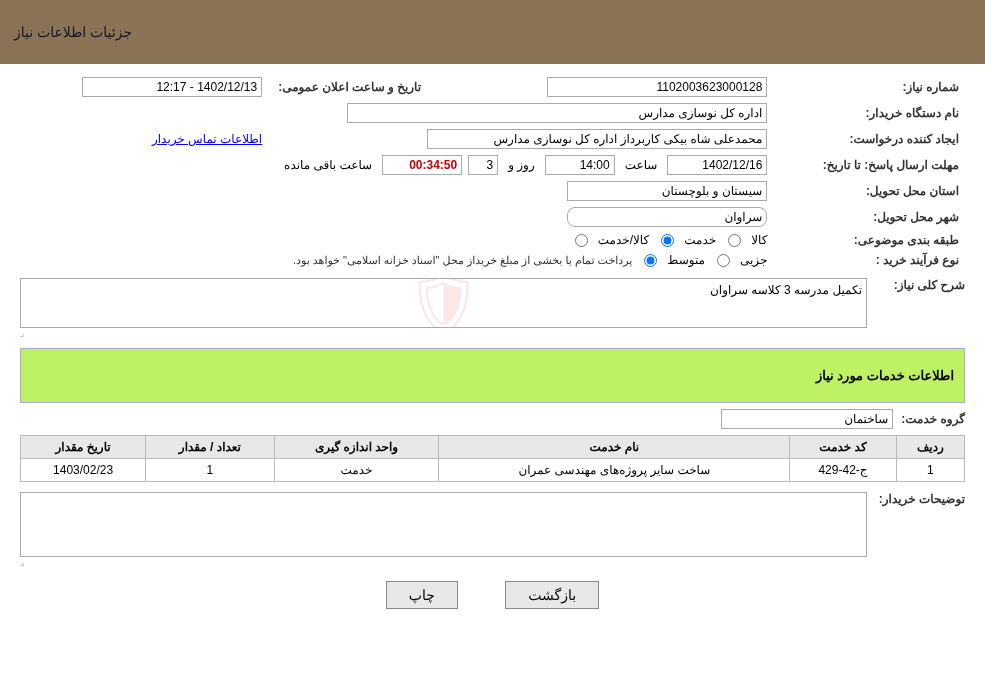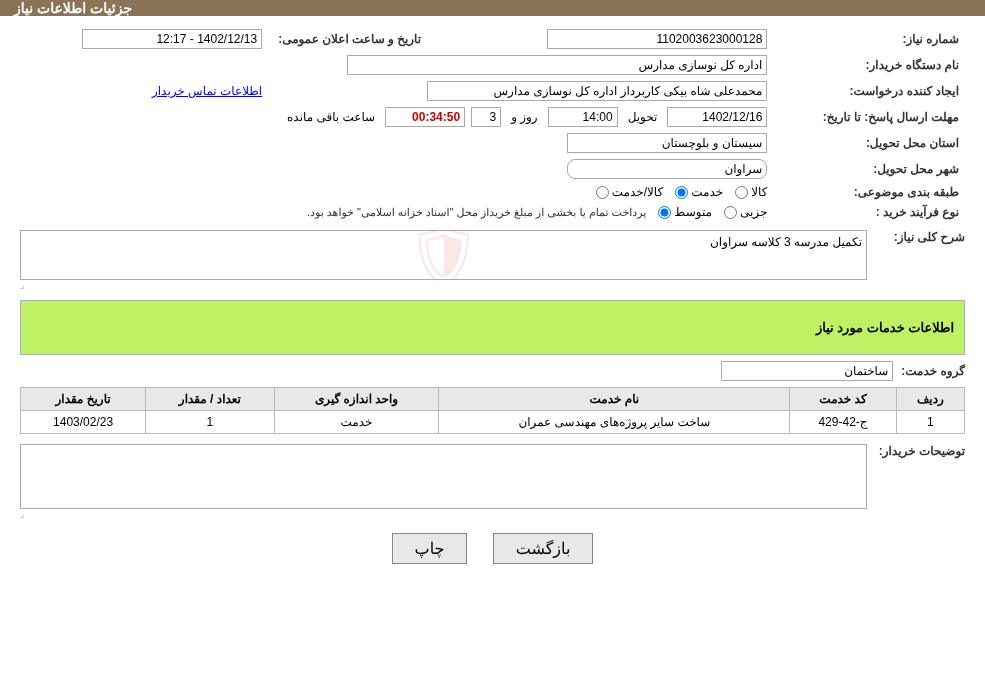--- a/index.html
+++ b/index.html
@@ -10,25 +10,25 @@
       direction: rtl;
     }
     .page-wrapper {
       width: 985px;
       min-height: 691px;
       background: #fff;
       margin: 0 auto;
     }
     .header-bar {
       background: #8B7355;
-      color: #ffffff;
+      color: #0f172a;
       text-align: left;
-      padding: 0 14px;
+      padding: 24px 14px;
       font-size: 14px;
-      font-weight: bold;
+      font-weight: normal;
     }
     .content-area {
       padding: 10px 20px 20px 20px;
     }
     .info-table {
       width: 100%;
       border-collapse: collapse;
       margin-bottom: 8px;
     }
     .info-table td {
@@ -70,21 +70,21 @@
       text-align: right;
     }
     .radio-group {
       display: inline-flex;
       gap: 12px;
       align-items: center;
     }
     .radio-item {
       display: flex;
       align-items: center;
-      gap: 3px;
+      gap: 10px;
       direction: rtl;
     }
     .services-table {
       width: 100%;
       border-collapse: collapse;
       margin: 6px 0;
     }
     .services-table th {
       background: #e8e8e8;
       border: 1px solid #bbb;
@@ -96,25 +96,25 @@
       border: 1px solid #bbb;
       padding: 4px 6px;
       text-align: center;
     }
     .btn-group {
       text-align: center;
       margin-top: 14px;
     }
     .btn {
       padding: 5px 22px;
-      margin: 0 11px;
+      margin: 0 22px;
       border: 1px solid #888;
       cursor: pointer;
       font-family: Tahoma, Arial, sans-serif;
-      font-size: 16px;
+      font-size: 14px;
     }
     .btn-print {
       background: #e8e8e8;
     }
     .btn-back {
       background: #e8e8e8;
     }
     .inline-label {
       margin: 0 4px;
       font-weight: normal;
@@ -165,21 +165,21 @@
         <td class="value-cell">
           <span class="link-blue">اطلاعات تماس خریدار</span>
         </td>
       </tr>
 
       <tr>
         <td class="label-cell">مهلت ارسال پاسخ: تا تاریخ:</td>
         <td colspan="3" class="value-cell">
           <div class="deadline-row">
             <span class="input-box" style="width:100px; display:inline-block;">1402/12/16</span>
-            <span class="inline-label">تحویل</span>
+            <span class="inline-label">ساعت</span>
             <span class="input-box" style="width:70px; display:inline-block;">14:00</span>
             <span class="inline-label">روز و</span>
             <span class="input-box" style="width:30px; display:inline-block;">3</span>
             <span class="input-box" style="width:80px; display:inline-block; color:#c00; font-weight:bold;">00:34:50</span>
             <span class="inline-label">ساعت باقی مانده</span>
           </div>
         </td>
       </tr>
 
       <tr>

